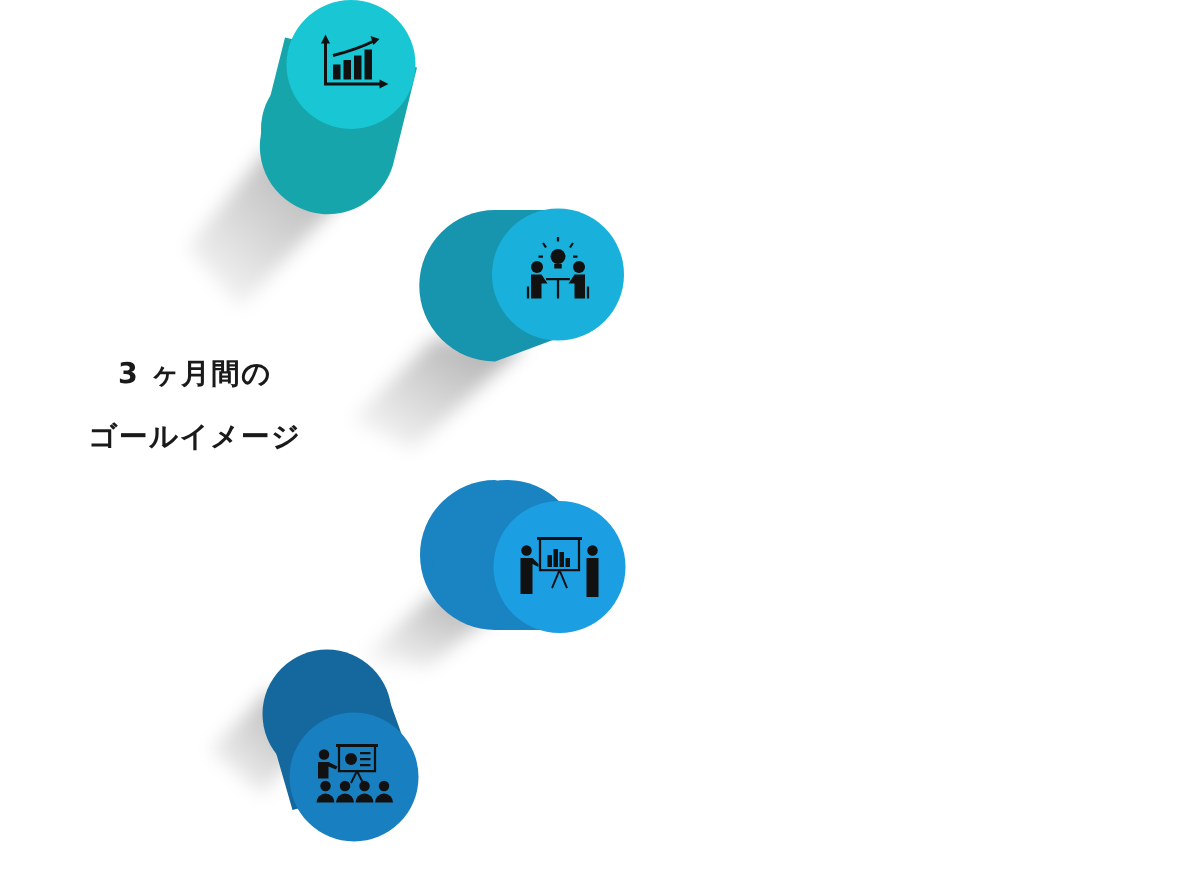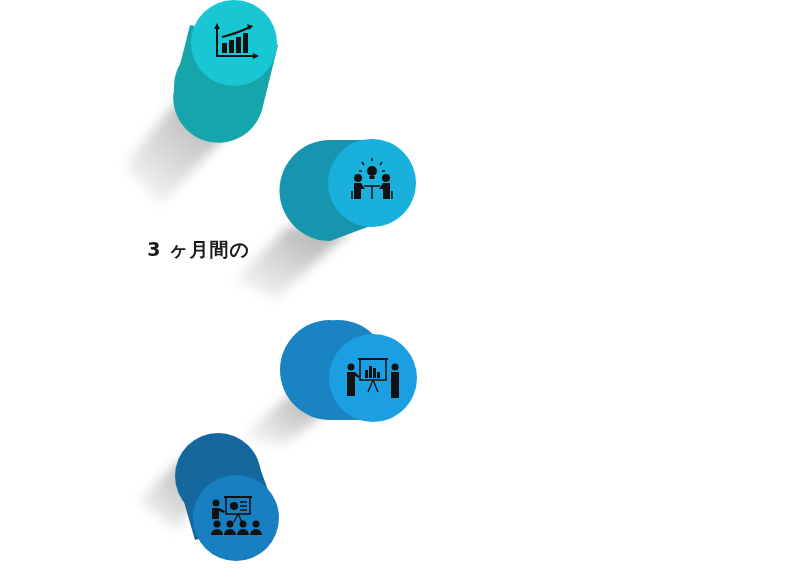--- a/index.html
+++ b/index.html
@@ -1,25 +1,26 @@
 <!DOCTYPE html>
 <html><head>
 <meta charset="utf-8">
 <style>
   html, body { margin: 0; padding: 0; background: #ffffff; }
   body { width: 800px; height: 580px; position: relative; overflow: hidden; font-family: "DejaVu Sans", sans-serif; }
   #title { position: absolute; left: 10px; top: 228px; width: 240px; text-align: center; color: #1a1a1a; font-weight: bold; font-size: 19px; line-height: 42px; letter-spacing: 1px; }
-  #title div { white-space: nowrap; text-align: right; }
+  #title div { white-space: nowrap; }
   svg#diagram { position: absolute; left: 0; top: 0; }
 </style>
 </head>
 <body>
 
 <div id="title">
   <div>3 ヶ月間の</div>
+  <div>ゴールイメージ</div>
 </div>
 
 <svg id="diagram" width="800" height="580" viewBox="0 0 800 580">
   <defs>
     <linearGradient id="sh1" x1="1" y1="0" x2="0" y2="1">
       <stop offset="0" stop-color="#000" stop-opacity="0.35"></stop>
       <stop offset="1" stop-color="#000" stop-opacity="0"></stop>
     </linearGradient>
     <filter id="blur" x="-50%" y="-50%" width="200%" height="200%">
       <feGaussianBlur stdDeviation="6"></feGaussianBlur>

